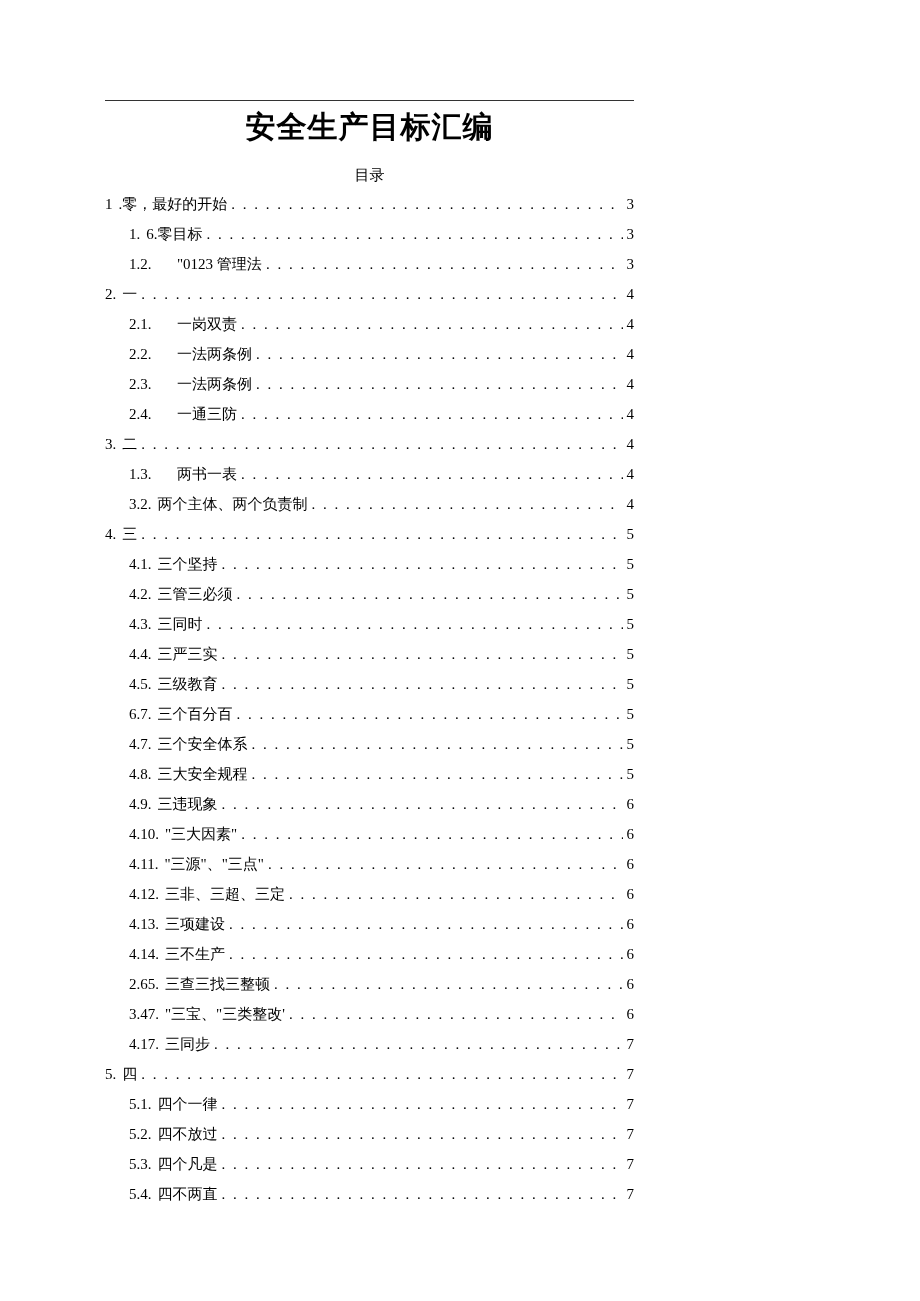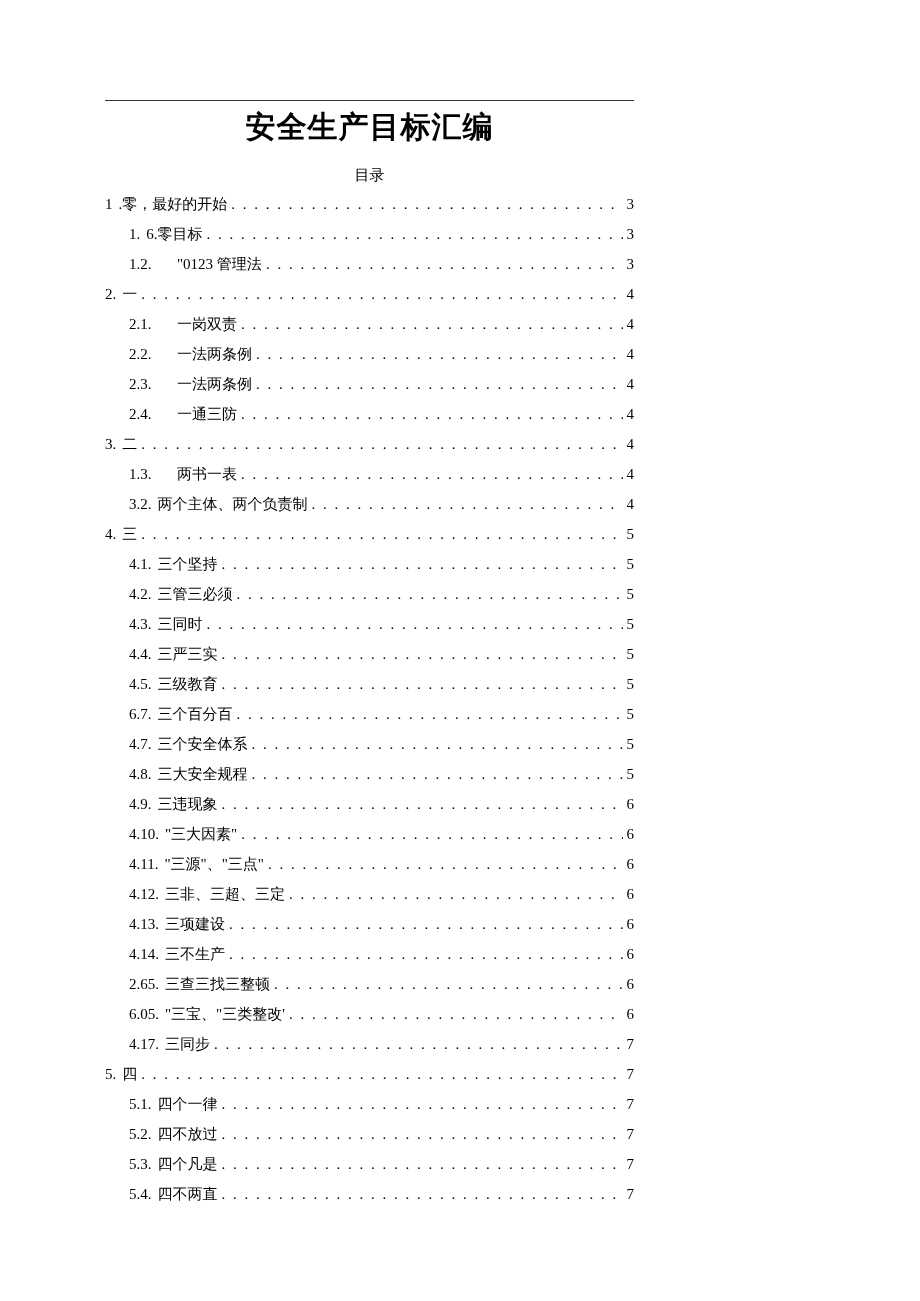--- a/index.html
+++ b/index.html
@@ -236,21 +236,21 @@
         <span class="toc-leader"></span>
         <span class="toc-page">6</span>
       </div>
       <div class="toc-row indent-1">
         <span class="toc-num">2.65.</span>
         <span class="toc-text">三查三找三整顿</span>
         <span class="toc-leader"></span>
         <span class="toc-page">6</span>
       </div>
       <div class="toc-row indent-1">
-        <span class="toc-num">6.05.</span>
+        <span class="toc-num">3.47.</span>
         <span class="toc-text">"三宝、"三类整改'</span>
         <span class="toc-leader"></span>
         <span class="toc-page">6</span>
       </div>
       <div class="toc-row indent-1">
         <span class="toc-num">4.17.</span>
         <span class="toc-text">三同步</span>
         <span class="toc-leader"></span>
         <span class="toc-page">7</span>
       </div>

